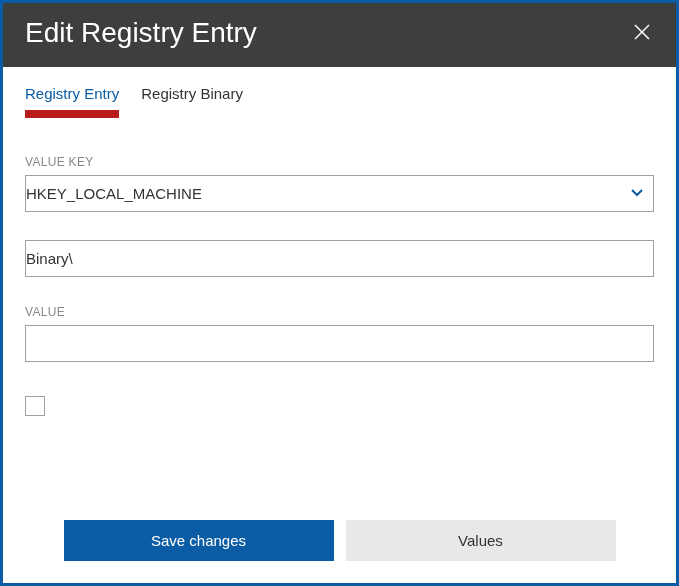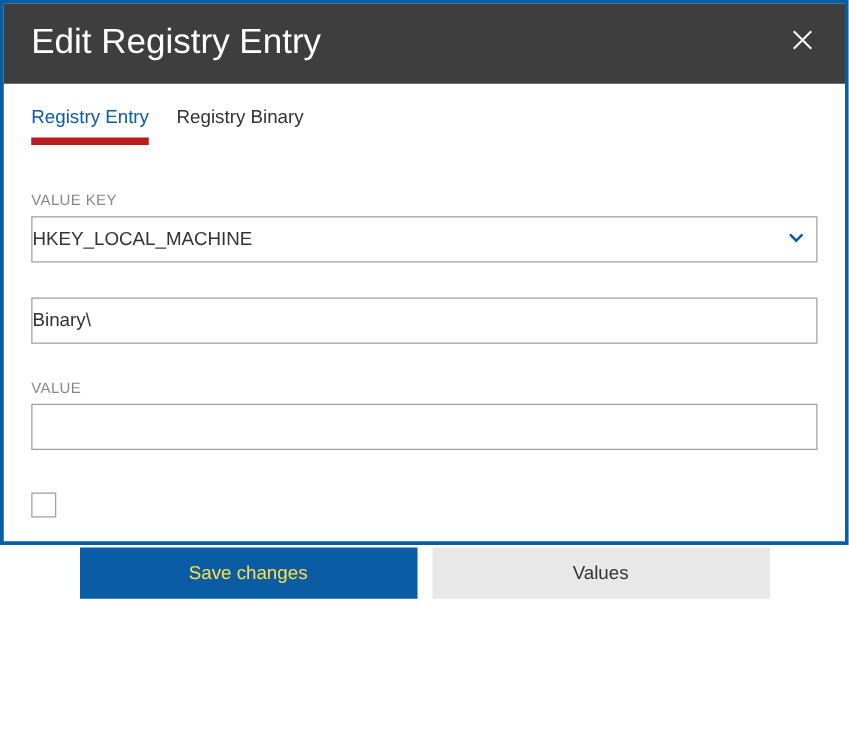--- a/index.html
+++ b/index.html
@@ -8,21 +8,21 @@
       padding: 0;
     }
     body {
       font-family: "Segoe UI", Arial, sans-serif;
       background: #fff;
       width: 679px;
       height: 586px;
     }
     .dialog {
       width: 679px;
-      height: 436px;
+      height: 586px;
       border: 3px solid #0a5ca5;
       display: flex;
       flex-direction: column;
       background: #fff;
     }
     .header {
       background: #3e3e3e;
       color: #fff;
       padding: 14px 22px 18px 22px;
       display: flex;
@@ -60,21 +60,21 @@
     }
     .tab {
       font-size: 15px;
       color: #333;
       padding-bottom: 8px;
       cursor: pointer;
       border-bottom: 3px solid transparent;
     }
     .tab.active {
       color: #0a5ca5;
-      border-bottom: 6px solid #b91c1c;
+      border-bottom: 8px solid #b91c1c;
     }
     .field-group {
       margin-bottom: 28px;
     }
     .field-label {
       font-size: 12px;
       color: #888;
       letter-spacing: 0.3px;
       margin-bottom: 6px;
       display: block;
@@ -138,21 +138,21 @@
       flex: 0 0 270px;
       padding: 12px 0;
       font-size: 15px;
       border: none;
       cursor: pointer;
       font-family: inherit;
       text-align: center;
     }
     .btn-primary {
       background: #0a5ca5;
-      color: #fde047;
+      color: #ffffff;
     }
     .btn-secondary {
       background: #e8e8e8;
       color: #333;
     }
   </style>
 </head>
 <body>
 
 <div class="dialog">

